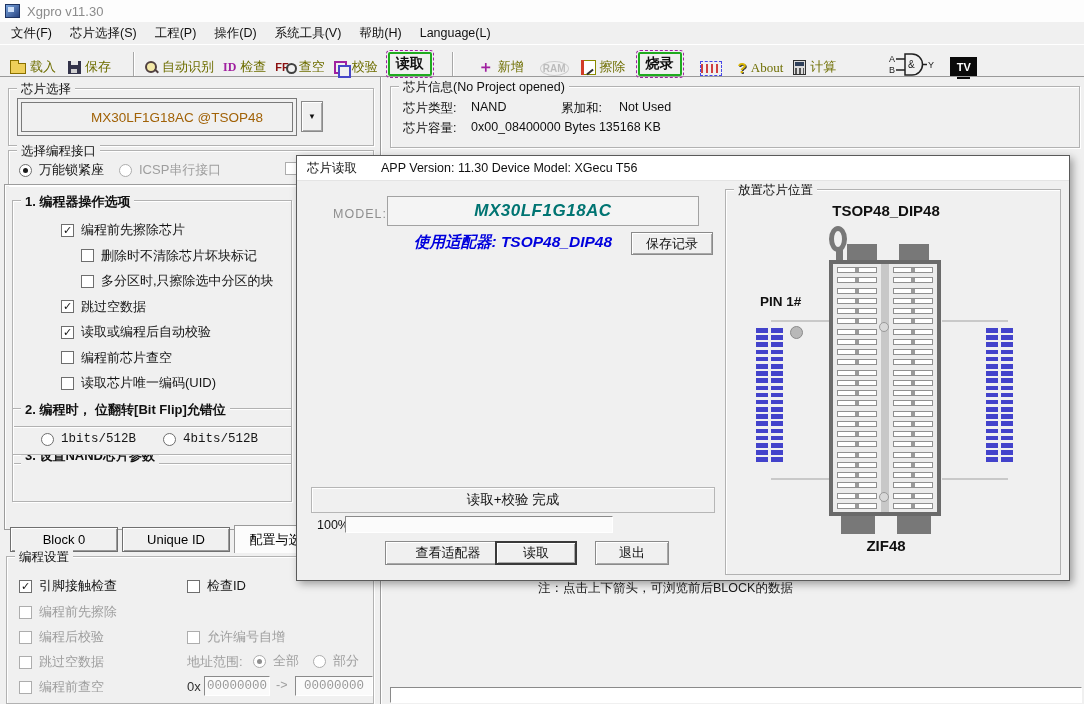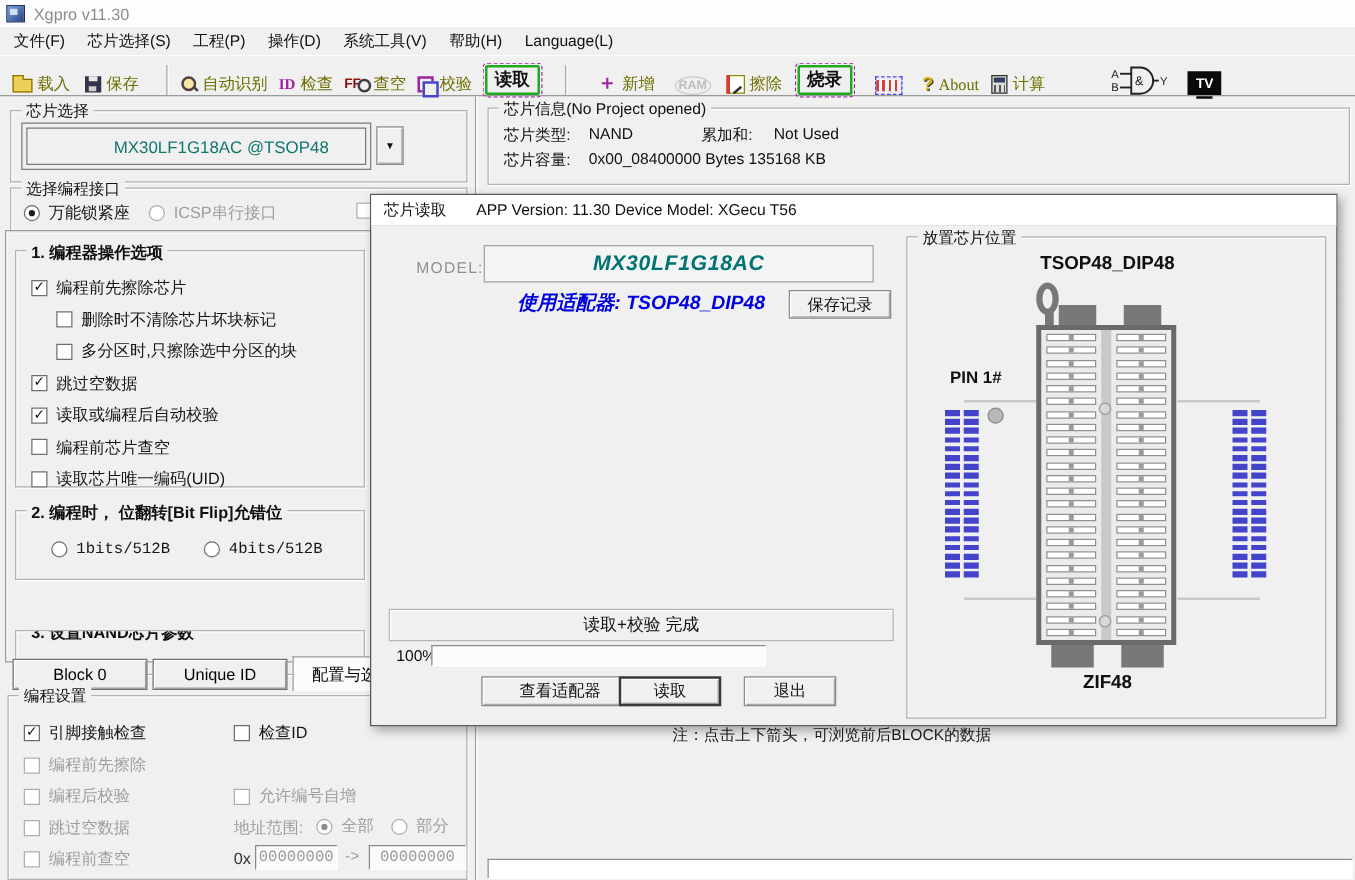--- a/index.html
+++ b/index.html
@@ -199,21 +199,21 @@
         <line x1="34" y1="12.5" x2="39" y2="12.5" stroke="#202020" stroke-width="1.5"></line>
         <text x="40" y="16" font-size="9" fill="#202020">Y</text>
       </svg>
     </div>
     <div class="i-tv">TV</div>
   </div>
 
   <div class="group" style="left:8px; top:88px; width:366px; height:58px;">
     <span class="gtitle">芯片选择</span>
     <div class="abs" style="left:8px; top:9px; width:280px; height:38px; border:1px solid #7a7a7a; padding:3px; background:#f0f0f0;">
-      <div style="width:100%; height:100%; border:1px solid #7a7a7a; display:flex; align-items:center; justify-content:center; font-size:13.5px; color:#0f766e;padding-left:40px;">MX30LF1G18AC @TSOP48</div>
+      <div style="width:100%; height:100%; border:1px solid #7a7a7a; display:flex; align-items:center; justify-content:center; font-size:13.5px; color:#a16207;padding-left:40px;">MX30LF1G18AC @TSOP48</div>
     </div>
     <div class="btn abs" style="left:292px; top:12px; width:22px; height:31px; font-size:8px;">
       <span>▼</span>
     </div>
   </div>
 
   <div class="group" style="left:8px; top:150px; width:366px; height:36px;">
     <span class="gtitle">选择编程接口</span>
     <div class="cb-row abs" style="left:10px; top:10px;">
       <span class="radio sel"></span>
@@ -224,21 +224,21 @@
       <span class="cb-label dis">ICSP串行接口</span>
     </div>
     <div class="cb-row abs" style="left:276px; top:10px;">
       <span class="cb disabled"></span>
       <span class="cb-label dis">ICSP</span>
     </div>
   </div>
 
   <div class="abs" style="left:4px; top:184px; width:294px; height:346px; border:1px solid #9c9c9c; box-shadow:inset 1px 1px 0 #ffffff;"></div>
 
-  <div class="group" style="left:12px; top:200px; width:280px; height:190px;">
+  <div class="group" style="left:12px; top:200px; width:280px; height:227px;padding-left:36px;">
     <span class="gtitle bold">1. 编程器操作选项</span>
     <div style="padding:20px 0 0 12px; display:flex; flex-direction:column; gap:7.5px;">
         <div class="cb-row">
           <span class="cb checked">✓</span>
           <span class="cb-label">编程前先擦除芯片</span>
         </div>
         <div class="cb-row" style="margin-left: 20px;">
           <span class="cb"></span>
           <span class="cb-label">删除时不清除芯片坏块标记</span>
         </div>
@@ -270,21 +270,21 @@
     <div class="cb-row abs" style="left:28px; top:23px;">
       <span class="radio"></span>
       <span class="cb-label mono" style="font-size:12.5px">1bits/512B</span>
     </div>
     <div class="cb-row abs" style="left:150px; top:23px;">
       <span class="radio"></span>
       <span class="cb-label mono" style="font-size:12.5px">4bits/512B</span>
     </div>
   </div>
 
-  <div class="group" style="left:12px; top:504px; width:280px; height:36px; overflow:hidden;">
+  <div class="group" style="left:12px; top:454px; width:280px; height:48px; overflow:hidden;">
     <span class="gtitle bold">3. 设置NAND芯片参数</span>
   </div>
 
   <div class="tab" style="left:10px; top:527px; width:108px; height:25px;">Block 0</div>
   <div class="tab" style="left:122px; top:527px; width:108px; height:25px;">Unique ID</div>
   <div class="tab active" style="left:234px; top:525px; width:96px; height:28px;">配置与选项</div>
 
   <div class="group" style="left:6px; top:556px; width:368px; height:148px;">
     <span class="gtitle">编程设置</span>
     <div class="cb-row abs" style="left:12px; top:20px;">

